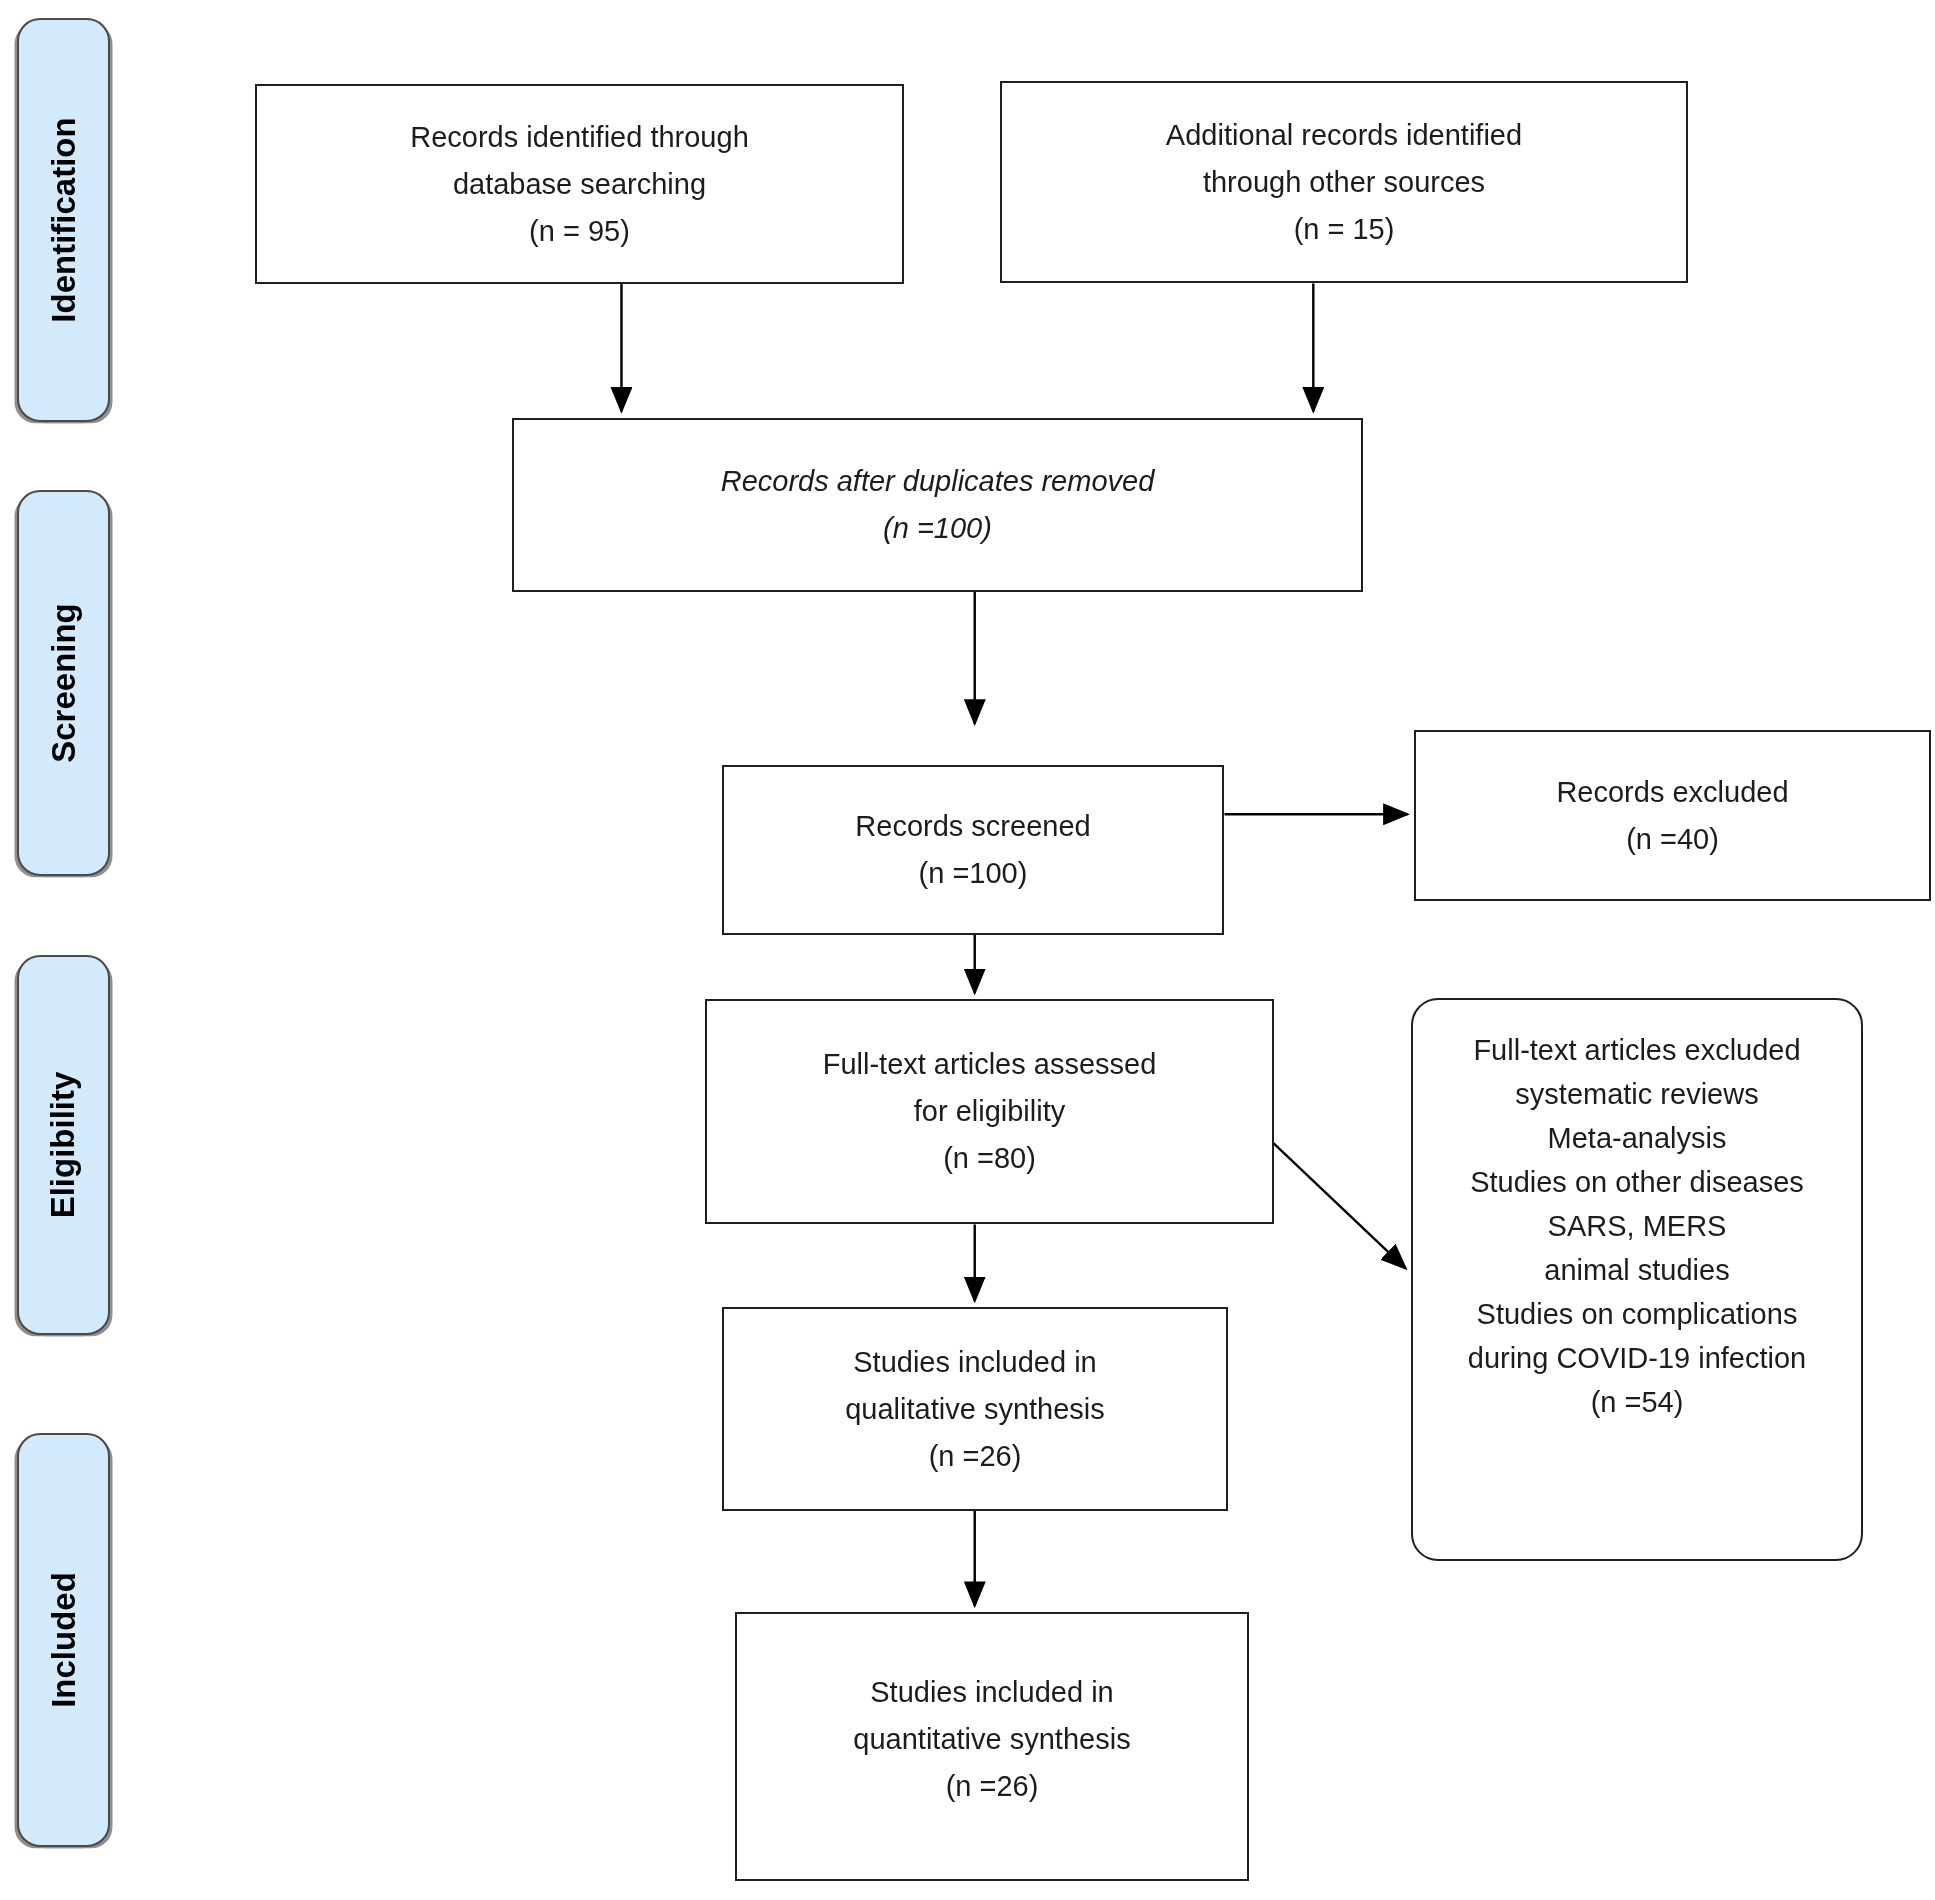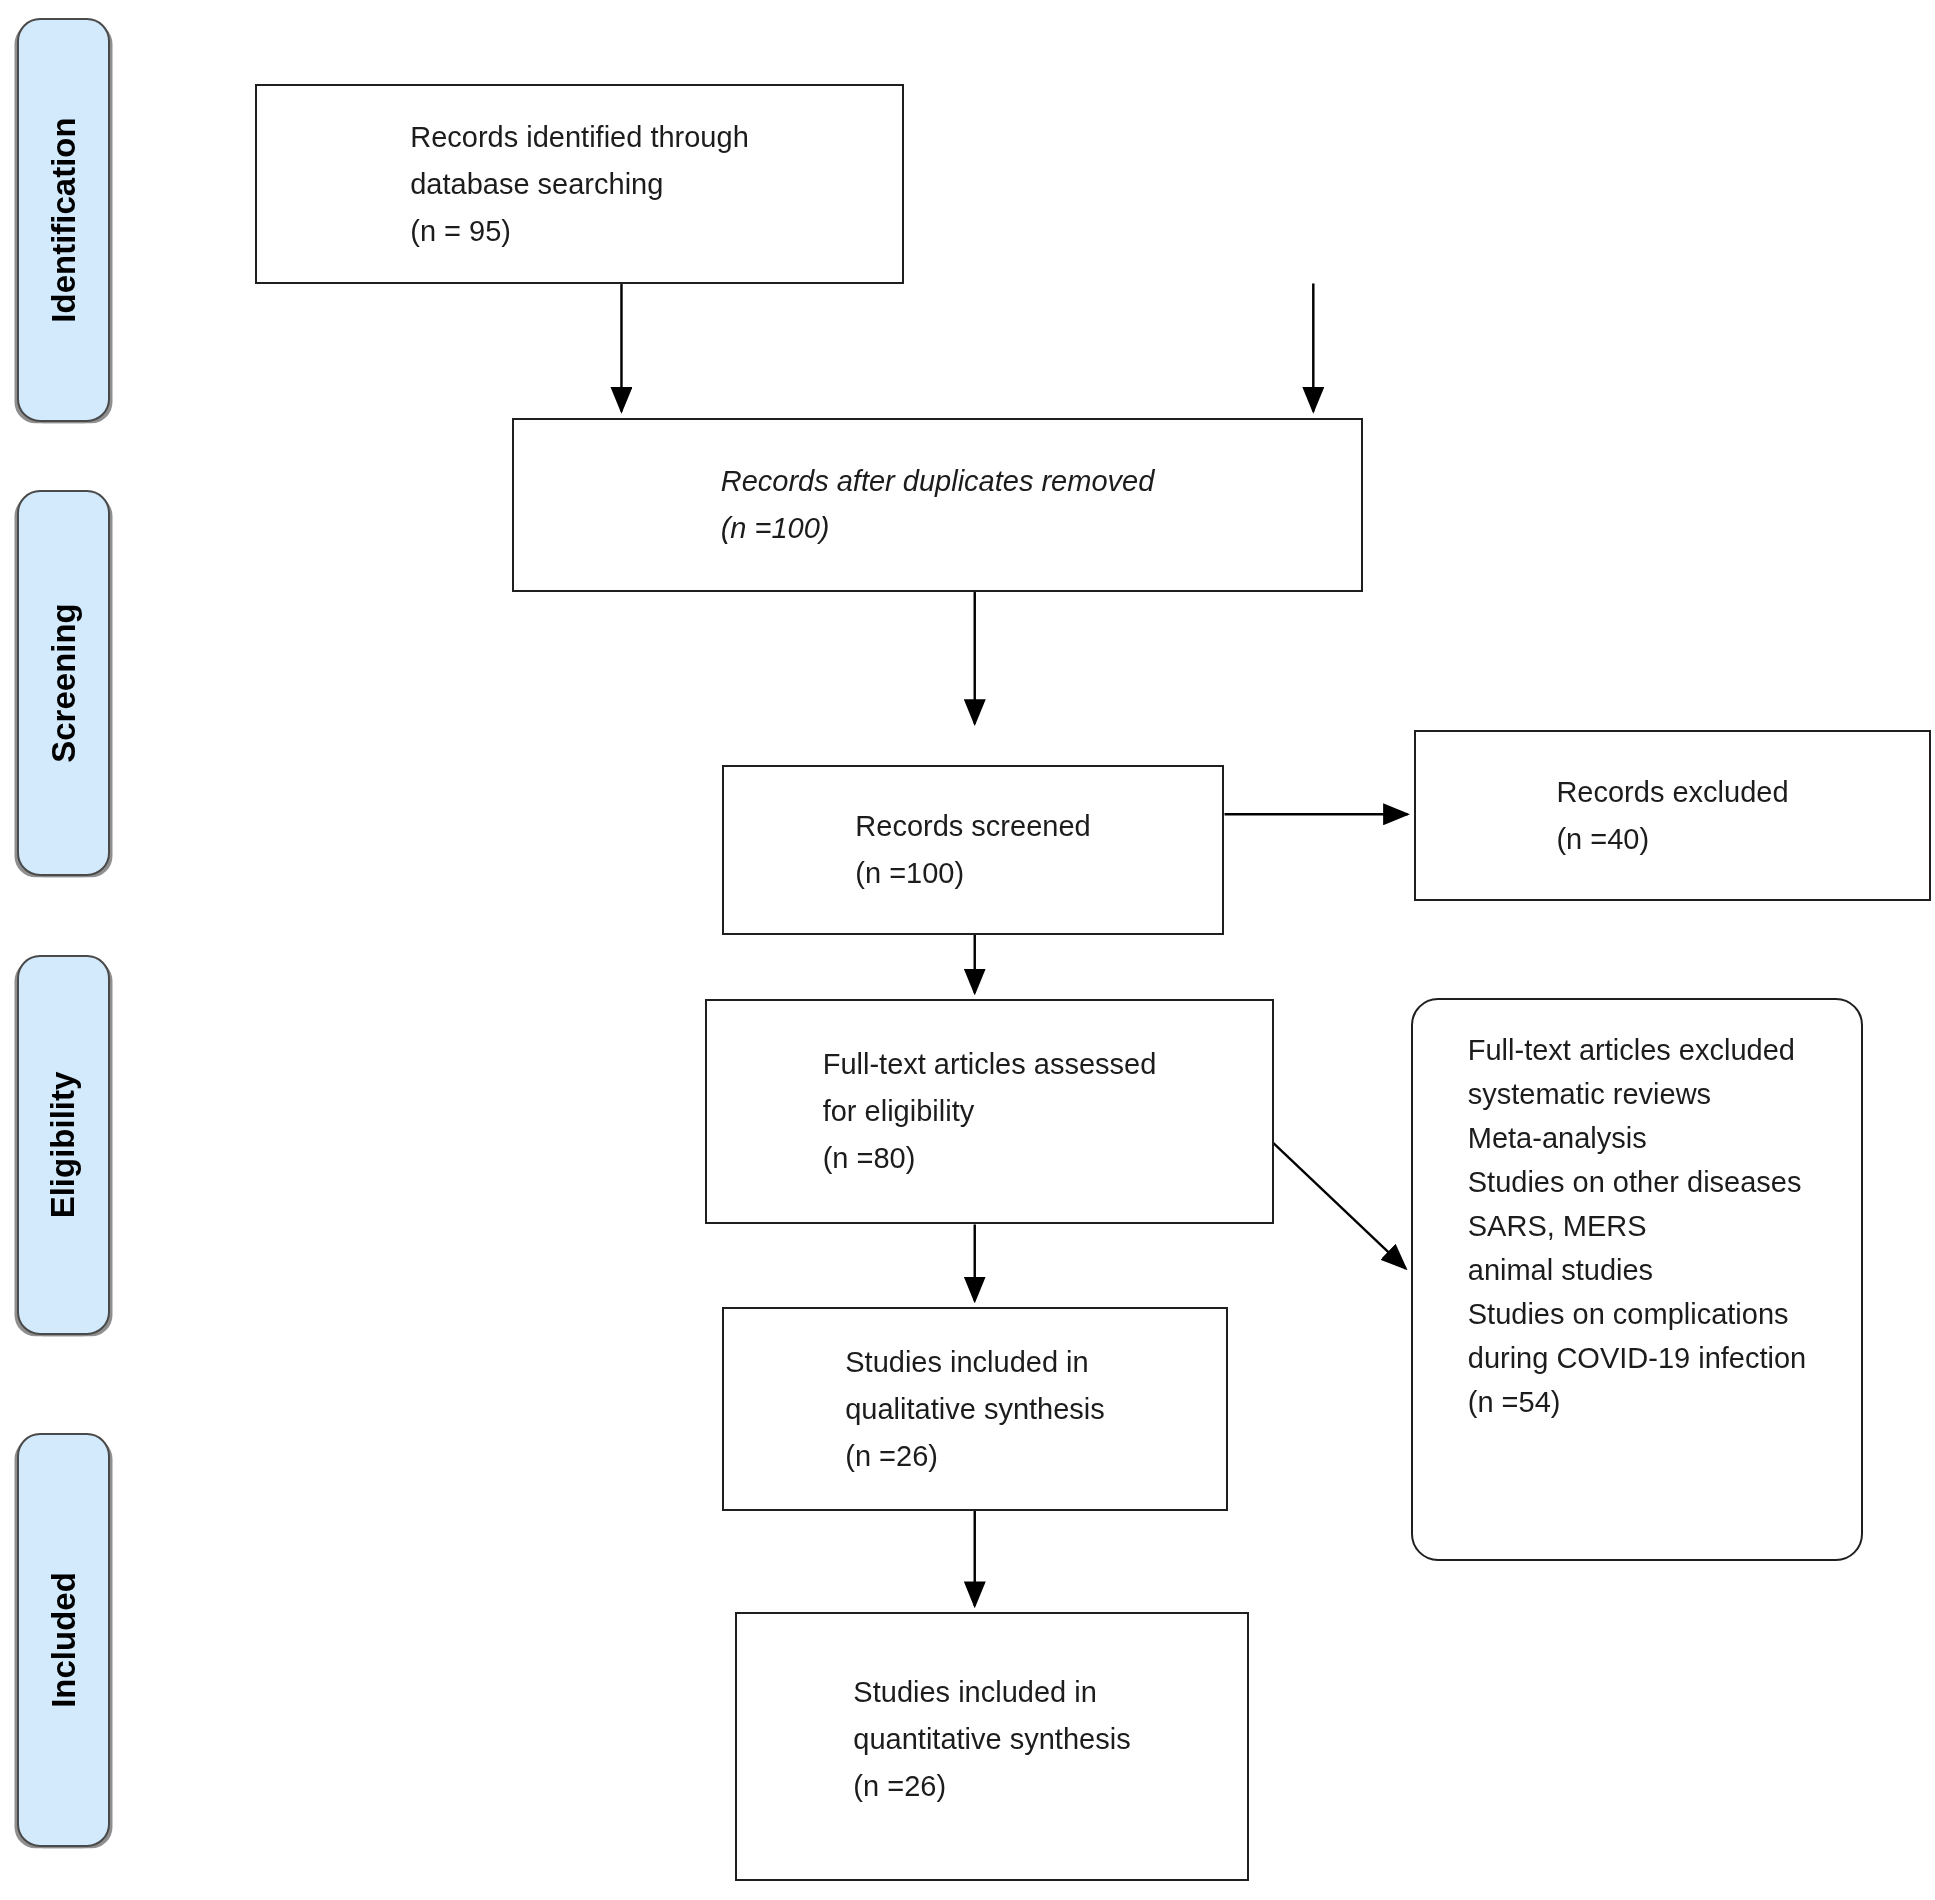--- a/index.html
+++ b/index.html
@@ -26,20 +26,21 @@
     position: absolute;
     box-sizing: border-box;
     background: var(--flow-box-fill, #ffffff);
     border: 2.4px solid var(--flow-box-border, #1f1f1f);
     display: flex;
     align-items: center;
     justify-content: center;
   }
   .fbox .txt {
     white-space: pre-line;
+    text-align: center;
     font-size: 29px;
     line-height: 47px;
     color: #1c1c1c;
   }
   
   #b1 { left: 255px;  top: 84px;  width: 649px; height: 200px; }
   #b2 { left: 1000px; top: 81px;  width: 688px; height: 202px; }
   #b3 { left: 512px;  top: 418px;  width: 851px; height: 174px; font-style: italic; }
   #b4 { left: 722px; top: 730px; width: 502px;  height: 170px; margin-top: 35px; }
   #b5 { left: 1414px; top: 730px; width: 517px;  height: 171px; }
@@ -107,20 +108,25 @@
   </div>
   <div class="stage" id="s4">
     <span class="vtxt">Included</span>
   </div>
 
   <div class="fbox" id="b1">
     <span class="txt">Records identified through
 database searching
 (n = 95)</span>
   </div>
+  <div class="fbox" id="b2">
+    <span class="txt">Additional records identified
+through other sources
+(n = 15)</span>
+  </div>
   <div class="fbox" id="b3">
     <span class="txt">Records after duplicates removed
 (n =100)</span>
   </div>
   <div class="fbox" id="b4">
     <span class="txt">Records screened
 (n =100)</span>
   </div>
   <div class="fbox" id="b5">
     <span class="txt">Records excluded

